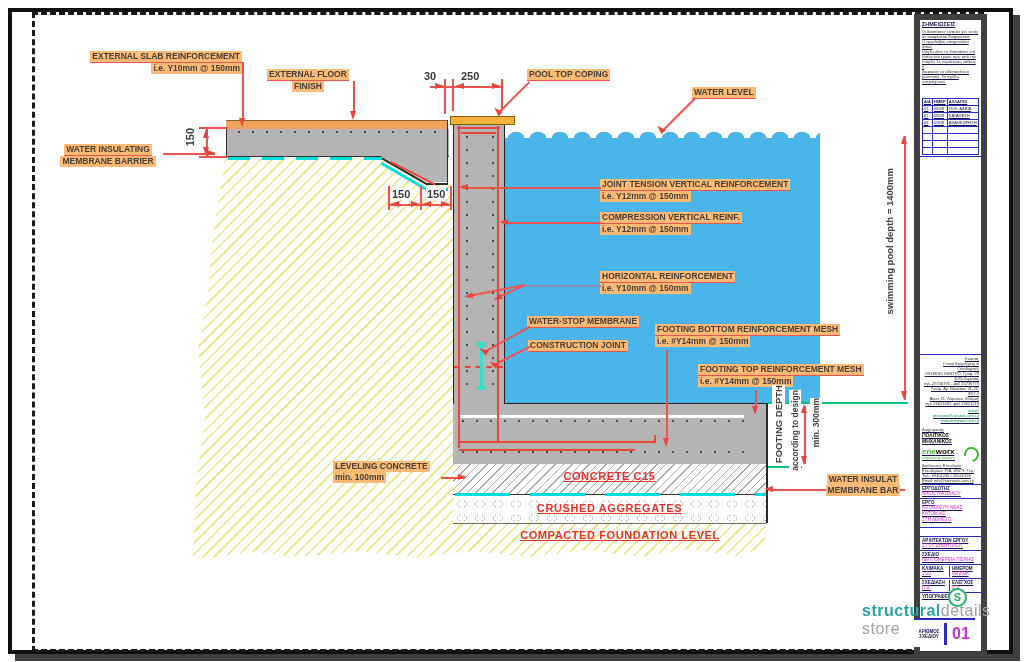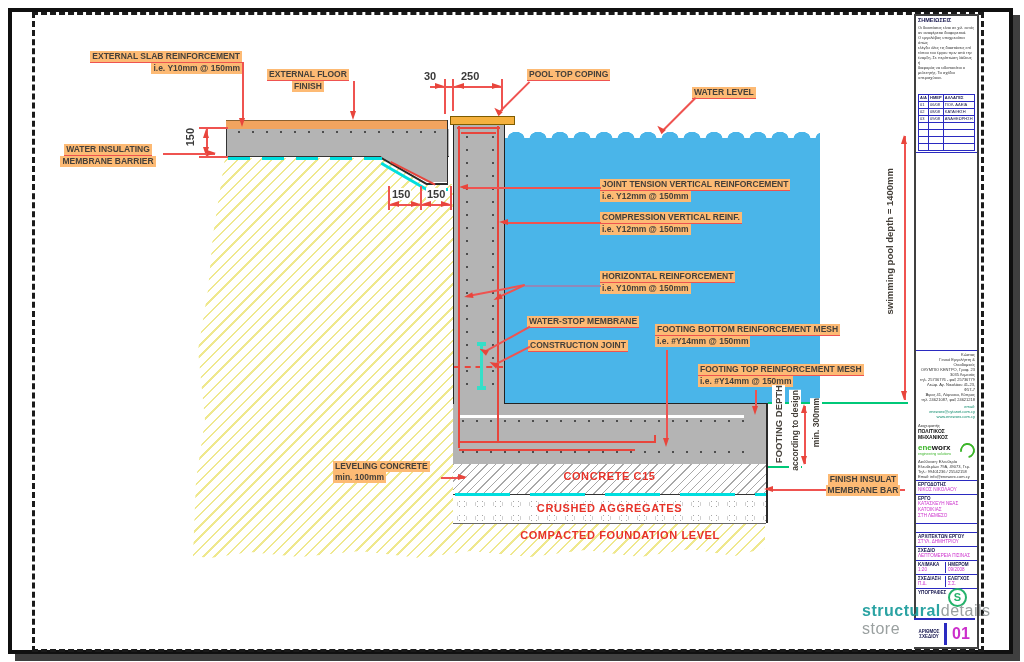--- a/index.html
+++ b/index.html
@@ -14,21 +14,21 @@
   .gray{background:#b4b4b4;}
   .blk{background:#2a2a2a;}
   .rbar{background:#e8453c;}
   .rline{background:#ef5350;}
   .gline{background:#00c878;}
   .cyand{background:repeating-linear-gradient(90deg,#00dede 0 22px,transparent 22px 34px);}
   .cyans{background:#00dede;}
   .lbl{font-size:8.5px;font-weight:bold;color:#45403a;line-height:11px;letter-spacing:0;}
   .lbl span{display:block;background:#fdba74;width:max-content;padding:0 2px;}
   .lbl .u{border-bottom:1.4px solid #ef5350;}
-  .redtxt{font-size:11px;font-weight:bold;color:#e63228;letter-spacing:.6px;}
+  .redtxt{font-size:11px;font-weight:bold;color:#e63228;letter-spacing:.6px;text-decoration:underline;}
   .dimtxt{font-size:11px;font-weight:bold;color:#3a3a3a;background:#fff;padding:0 1px;}
   .vt{writing-mode:vertical-rl;transform:rotate(180deg);background:#fff;width:max-content;}
   .tri{width:0;height:0;border-style:solid;}
   .tri-l{border-width:3.5px 9px 3.5px 0;border-color:transparent #e8453c transparent transparent;}
   .tri-r{border-width:3.5px 0 3.5px 9px;border-color:transparent transparent transparent #e8453c;}
   .tri-d{border-width:9px 3.5px 0 3.5px;border-color:#e8453c transparent transparent transparent;}
   .tri-u{border-width:0 3.5px 9px 3.5px;border-color:transparent transparent #e8453c transparent;}
   .rot{transform-origin:0 0;}
   
   #soil{left:185px;top:155px;width:582px;height:412px;
@@ -45,22 +45,22 @@
                      radial-gradient(ellipse 7px 5px at 1px 14px,#fff 55%,#909090 60%,#fff 66%);
     background-size:18px 14px;}
   
   #water{left:505px;top:138px;width:315px;height:265px;background:#4ab5e9;}
   #wave{left:505px;top:129px;width:315px;height:10px;
     background-image:radial-gradient(ellipse 12px 10px at 11px 10px,#4ab5e9 70%,rgba(0,0,0,0) 73%);
     background-size:22px 10px;background-repeat:repeat-x;}
   .dots-h{background:repeating-linear-gradient(90deg,#4d4d4d 0 2px,rgba(0,0,0,0) 2px 14px);}
   .dots-v{background:repeating-linear-gradient(180deg,#4d4d4d 0 2px,rgba(0,0,0,0) 2px 13px);}
   
-  #tblock{left:914px;top:14px;width:61px;height:631px;border:2px solid #404040;background:#fff;
-    font-size:4.5px;color:#15154d;}
+  #tblock{left:914px;top:14px;width:61px;height:631px;border:6px solid #404040;background:#fff;
+    font-size:4.5px;color:#15154d;text-decoration:underline;}
   #tblock .sec{border-bottom:1.5px solid #2a2ac0;padding:1px 2px;}
   #tblock .blab{font-weight:bold;font-size:4.6px;color:#15154d;}
   #tblock .mag{color:#cc2fcc;font-size:4.6px;line-height:6px;}
   #tblock table{border-collapse:collapse;width:100%;font-size:4px;color:#15154d;}
   #tblock td,#tblock th{border:1px solid #2a2ac0;padding:0 1px;height:6px;line-height:6px;text-align:left;}
   .tiny{font-size:4px;line-height:5px;color:#333;}
   .split{display:flex;}
   .split>div{flex:1;}
   .split>div+div{border-left:1.5px solid #2a2ac0;padding-left:2px;}
 </style>
@@ -233,21 +233,21 @@
   <div class="abs tri tri-d" style="left:752px;top:406px;z-index:8;"></div>
 
   <div class="abs lbl" style="left:333px;top:461px;z-index:8;">
     <span>LEVELING CONCRETE</span>
     <span>min. 100mm</span>
   </div>
   <div class="abs rline" style="left:441px;top:477px;width:24px;height:1.5px;z-index:8;"></div>
   <div class="abs tri tri-r" style="left:458px;top:474px;z-index:8;"></div>
 
   <div class="abs lbl" style="left:818px;top:474px;width:90px;display:flex;flex-direction:column;align-items:center;z-index:8;">
-    <span>FINISH INSULAT</span>
+    <span>WATER INSULAT</span>
     <span>MEMBRANE BAR</span>
   </div>
   <div class="abs rline" style="left:770px;top:489px;width:135px;height:1.5px;z-index:7;"></div>
   <div class="abs tri tri-l" style="left:764px;top:486px;z-index:8;"></div>
 
   <div class="abs lbl vt" style="left:772px;top:385px;font-size:9.5px;z-index:8;padding:0 1px;">FOOTING DEPTH</div>
   <div class="abs vt" style="left:789px;top:390px;font-size:8.5px;font-weight:bold;color:#45403a;z-index:8;padding:0 1px;">according to design</div>
   <div class="abs rline" style="left:804px;top:406px;width:1.5px;height:58px;z-index:7;"></div>
   <div class="abs tri tri-u" style="left:801px;top:404px;z-index:7;"></div>
   <div class="abs tri tri-d" style="left:801px;top:456px;z-index:7;"></div>

